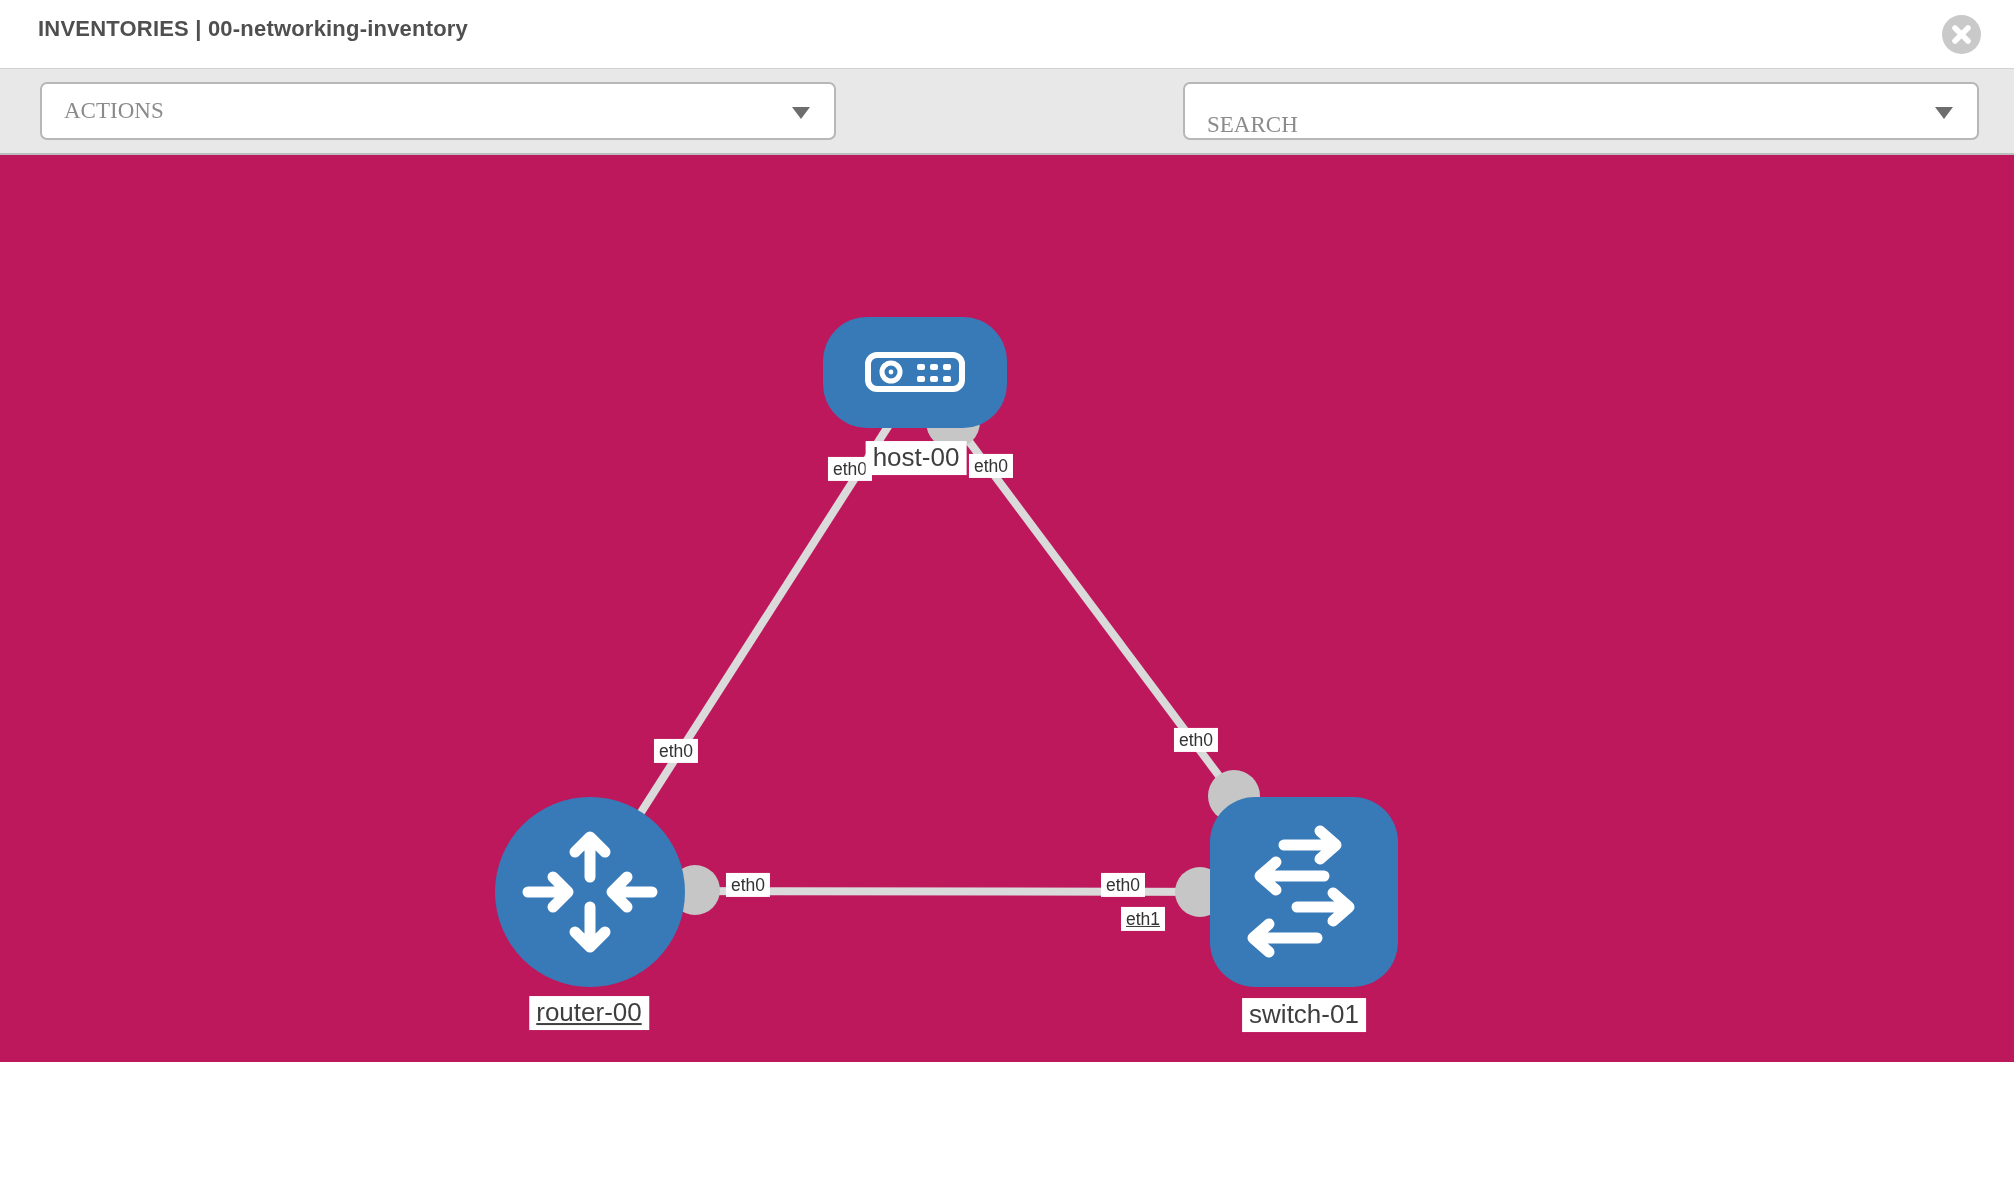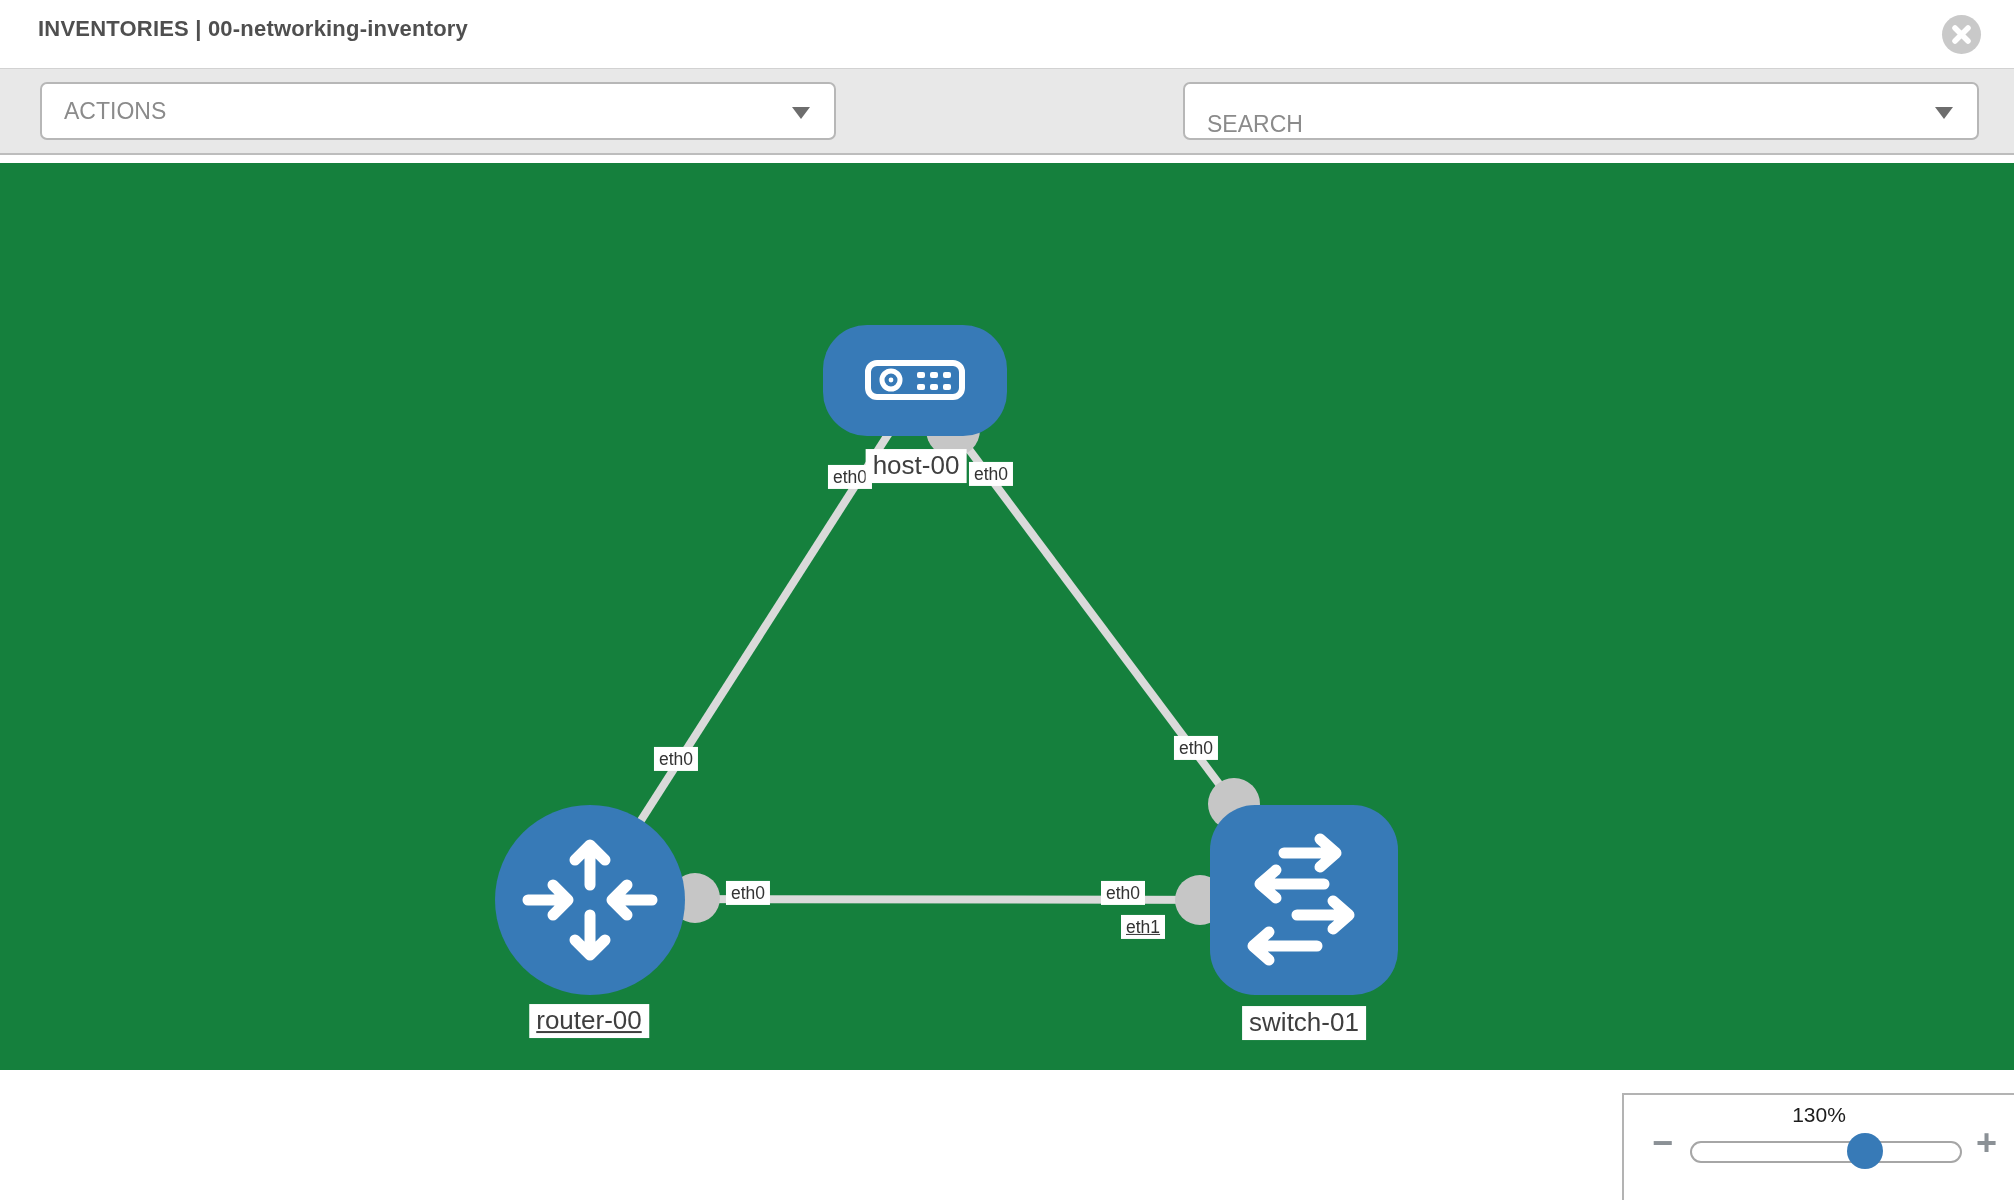--- a/index.html
+++ b/index.html
@@ -6,30 +6,30 @@
   body{
     width:2014px;height:1200px;position:relative;overflow:hidden;
     font-family:"Liberation Sans",sans-serif;background:#ffffff;
   }
   
   .header{position:absolute;top:0;left:0;width:2014px;height:68px;background:#ffffff;border-bottom:1px solid #d2d2d2;}
   .page-title{position:absolute;left:38px;top:16px;font-size:22px;font-weight:bold;color:#4f4f4f;letter-spacing:.2px;}
   .close-btn{position:absolute;right:33px;top:15px;width:39px;height:39px;border-radius:50%;background:#c9c9c9;display:flex;align-items:center;justify-content:center;cursor:pointer;}
   .close-btn svg{display:block;}
   
-  .toolbar{position:absolute;top:69px;left:0;width:2014px;height:84px;background:#e8e8e8;border-bottom:2px solid #bdbdbd;}
+  .toolbar{position:absolute;top:69px;left:0;width:2014px;height:84px;background:#e8e8e8;border-bottom:2px solid #bdbdbd;font-family:Liberation Serif, serif;}
   .select{position:absolute;top:13px;height:54px;background:#ffffff;border:2px solid #b7b7b7;border-radius:7px;display:flex;align-items:center;padding:0 22px;color:#8b8b8b;font-size:23px;cursor:pointer;}
   .select .caret{position:absolute;right:24px;top:23px;width:0;height:0;border-left:9px solid transparent;border-right:9px solid transparent;border-top:12px solid #6d6d6d;}
   .actions-select{left:40px;width:748px;}
   .search-select{left:1183px;width:748px;align-items:flex-end;}
   .tool-icon{position:absolute;top:95px;width:40px;height:40px;cursor:pointer;}
   .wrench{left:1048px;}
   .key{left:1115px;}
   
-  .canvas{position:absolute;top:155px;left:0;width:2014px;height:907px;background:#15803d;margin-top:8px;}
+  .canvas{position:absolute;top:155px;left:0;width:2014px;height:907px;background:#be185d;}
   .topology{position:absolute;top:0;left:0;}
   .chip{position:absolute;background:#ffffff;color:#333333;white-space:nowrap;transform:translate(-50%,-50%);padding:2px 5px;line-height:1.15;}
   .chip.node-label{font-size:26px;color:#3f3f3f;padding:2px 7px;}
   .chip.if-label{font-size:17.5px;}
   .chip.edge-anchor{transform:translate(0,-50%);}
   
   .zoom-panel{position:absolute;left:1622px;top:930px;width:392px;height:115px;background:#ffffff;border:2px solid #b3b3b3;border-right:none;border-bottom:none;box-sizing:border-box;}
   .zoom-level{position:absolute;top:8px;left:0;width:100%;text-align:center;font-size:21px;color:#1d1d1d;}
   .zoom-minus,.zoom-plus{position:absolute;top:30px;font-size:36px;font-weight:900;color:#8b9196;cursor:pointer;line-height:1;}
   .zoom-minus{left:28px;}
@@ -133,21 +133,13 @@
   <div class="chip if-label" style="left:676px;top:596px;">eth0</div>
   <div class="chip if-label" style="left:1196px;top:585px;">eth0</div>
 
   <div class="chip if-label" style="left:748px;top:730px;">eth0</div>
   <div class="chip if-label edge-anchor" style="left:1101px;top:730px;">eth0</div>
   <div class="chip if-label edge-anchor" style="left:1121px;top:764px;text-decoration:underline;">eth1</div>
 
   <div class="chip node-label" style="left:589px;top:858px;text-decoration:underline;">router-00</div>
   <div class="chip node-label" style="left:1304px;top:860px;">switch-01</div>
 
-  <div class="zoom-panel">
-    <div class="zoom-level">130%</div>
-    <div class="zoom-minus">−</div>
-    <div class="zoom-track">
-      <div class="zoom-handle"></div>
-    </div>
-    <div class="zoom-plus">+</div>
-  </div>
 </div>
 
 </body></html>

